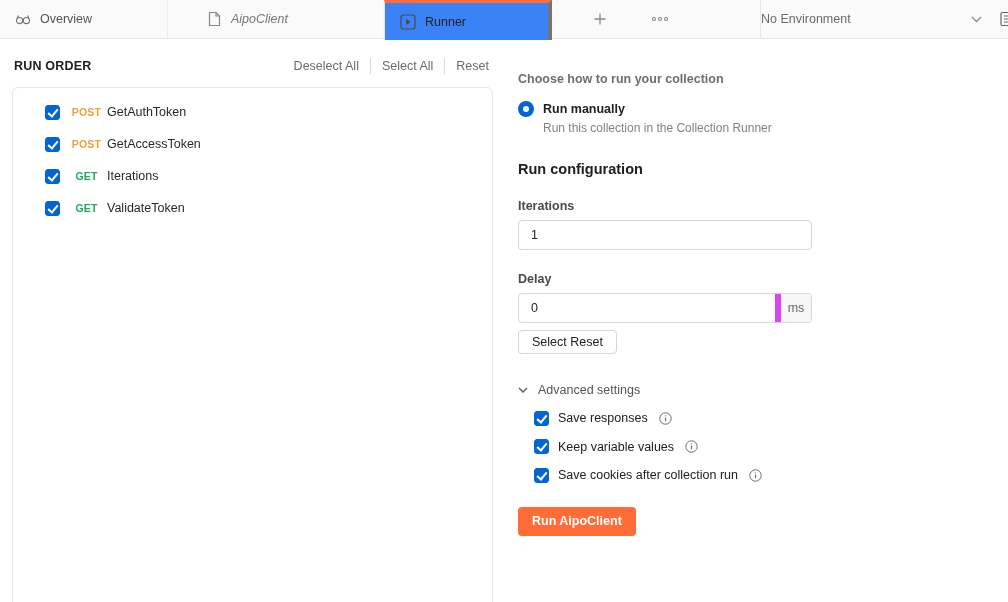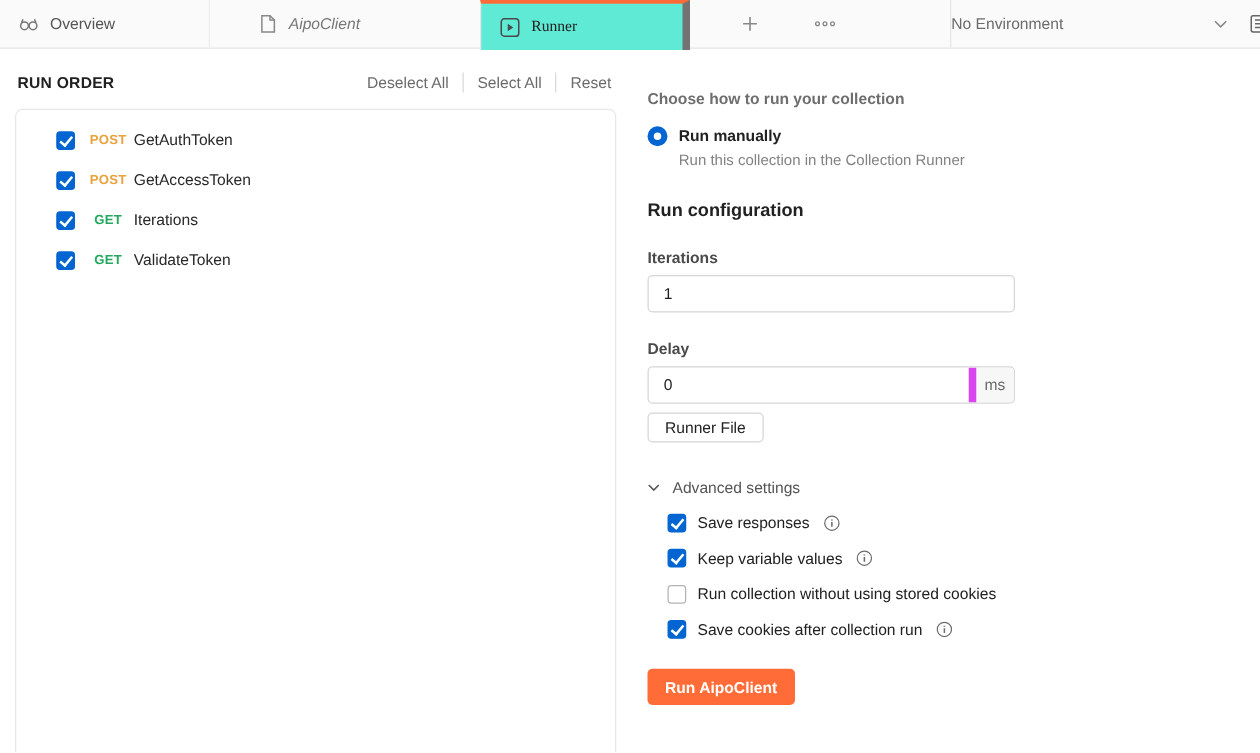--- a/index.html
+++ b/index.html
@@ -7,21 +7,21 @@
   body { font-family:"Liberation Sans", sans-serif; color:#212121; }
   .page { position:relative; width:1008px; height:602px; overflow:hidden; background:#fff; }
 
   
   .tabbar { display:flex; align-items:stretch; height:39px; background:#fafafa; border-bottom:1px solid #e6e6e6;gap:24px; }
   .tab { display:flex; align-items:center; gap:9px; width:168px; padding-left:15px; font-size:12.5px; color:#555; cursor:default; }
   .tab .ticon { display:flex; align-items:center; }
   .tab-overview { border-right:1px solid #ededed; }
   .tab-collection { color:#777; }
   .tab-collection .tlabel { font-style:italic; }
-  .tab-active { position:relative; background:#5eead4; border-left:1px solid #e6e6e6; border-right:6px solid #737373; border-top:3px solid #ff6c37; height:40px; margin-bottom:-1px; color:#212121; z-index:2;font-family:Liberation Serif, serif; }
+  .tab-active { position:relative; background:#3b82f6; border-left:1px solid #e6e6e6; border-right:4px solid #737373; border-top:3px solid #ff6c37; height:40px; margin-bottom:-1px; color:#212121; z-index:2; }
   .tabbar-btn { display:flex; align-items:center; justify-content:center; width:28px; color:#888; }
   .plus-btn { margin-left:10px; font-size:18px; font-weight:300; }
   .more-btn { margin-left:8px; }
   .env-section { display:flex; align-items:center; margin-left:auto; width:248px; border-left:1px solid #e6e6e6; }
   .env-label { font-size:12.5px; color:#6b6b6b; }
   .env-chevron { margin-left:auto; margin-right:18px; color:#888; display:flex; }
   .env-panel-icon { color:#666; margin-right:-8px; display:flex; }
 
   
   .main { display:flex; height:563px; }
@@ -186,21 +186,21 @@
       <div class="text-input-wrap">
         <input class="text-input" type="text" value="1" style="">
       </div>
 
       <div class="field-label">Delay</div>
       <div class="text-input-wrap">
         <input class="text-input" type="text" value="0" style="">
         <span class="input-suffix">ms</span>
       </div>
 
-      <button class="select-file-btn">Runner File</button>
+      <button class="select-file-btn">Select Reset</button>
 
       <div class="advanced-toggle">
         <svg width="10" height="6" viewBox="0 0 10 6" fill="none" stroke="#555" stroke-width="1.3">
           <path d="M1 1 L5 5 L9 1"></path>
         </svg>
         <span class="advanced-label">Advanced settings</span>
       </div>
 
       <div class="option-row">
         <span class="checkbox" data-checked="true"></span>
@@ -218,25 +218,20 @@
         <span class="option-label">Keep variable values</span>
         <span class="info-icon" data-visible="true">
           <svg width="13" height="13" viewBox="0 0 13 13" fill="none" stroke="#6b6b6b">
             <circle cx="6.5" cy="6.5" r="5.7" stroke-width="1"></circle>
             <path d="M6.5 5.6 V9.3" stroke-width="1.2"></path>
               <path d="M6.5 3.5 V4.3" stroke-width="1.4"></path>
           </svg>
         </span>
       </div>
       <div class="option-row">
-        <span class="checkbox" data-checked="false"></span>
-        <span class="option-label">Run collection without using stored cookies</span>
-
-      </div>
-      <div class="option-row">
         <span class="checkbox" data-checked="true"></span>
         <span class="option-label">Save cookies after collection run</span>
         <span class="info-icon" data-visible="true">
           <svg width="13" height="13" viewBox="0 0 13 13" fill="none" stroke="#6b6b6b">
             <circle cx="6.5" cy="6.5" r="5.7" stroke-width="1"></circle>
             <path d="M6.5 5.6 V9.3" stroke-width="1.2"></path>
               <path d="M6.5 3.5 V4.3" stroke-width="1.4"></path>
           </svg>
         </span>
       </div>

